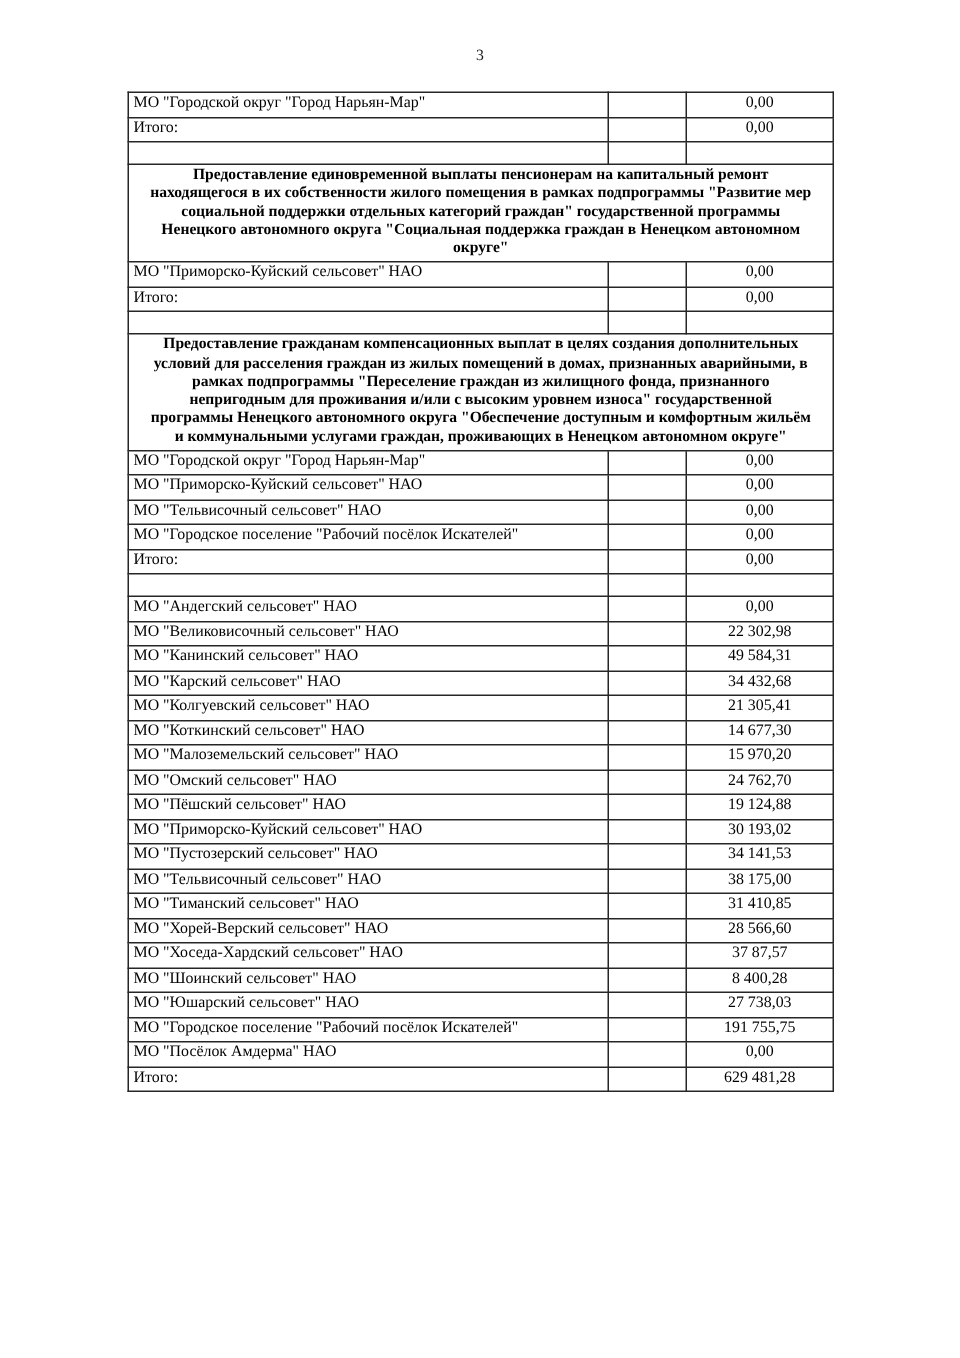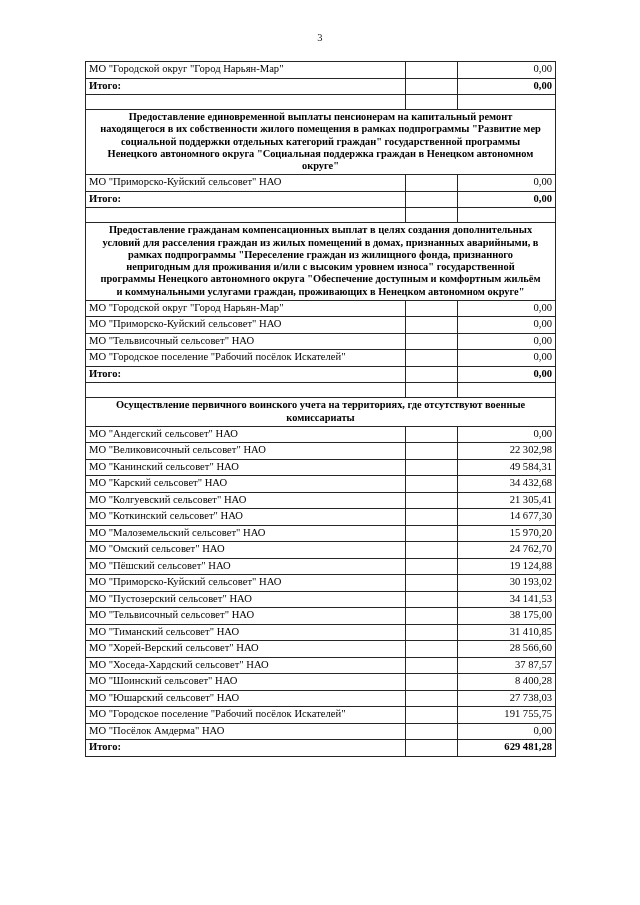--- a/index.html
+++ b/index.html
@@ -54,28 +54,28 @@
     font-size: 10.6px;
     white-space: nowrap;
     overflow: hidden;
     padding-left: 4px;
   }
   td.mid-cell {
     border-left: 1px solid #262626;
     border-right: none;
   }
   td.val-cell {
-    text-align: right;
+    text-align: center;
     font-size: 10.6px;
     padding-right: 4px;
     border-left: none;
     white-space: nowrap;
   }
   tr.total-row td {
-    font-weight: bold;
+    font-weight: normal;
   }
   td.section-head {
     text-align: center;
     font-weight: bold;
     font-size: 10.4px;
     line-height: 1.45;
     padding: 7px 14px 7px 14px;
   }
   td.spacer-cell {
     height: 11px;
@@ -171,26 +171,20 @@
             <td class="name-cell">Итого:</td>
             <td class="mid-cell"></td>
             <td class="val-cell">0,00</td>
           </tr>
           <tr>
             <td class="spacer-cell name-cell"></td>
             <td class="spacer-cell mid-cell"></td>
             <td class="spacer-cell val-cell"></td>
           </tr>
           <tr>
-            <td class="section-head" colspan="3">
-              <span class="sec-line">Осуществление первичного воинского учета на территориях, где отсутствуют военные</span>
-              <span class="sec-line">комиссариаты</span>
-            </td>
-          </tr>
-          <tr>
             <td class="name-cell">МО "Андегский сельсовет" НАО</td>
             <td class="mid-cell"></td>
             <td class="val-cell">0,00</td>
           </tr>
           <tr>
             <td class="name-cell">МО "Великовисочный сельсовет" НАО</td>
             <td class="mid-cell"></td>
             <td class="val-cell">22 302,98</td>
           </tr>
           <tr>

